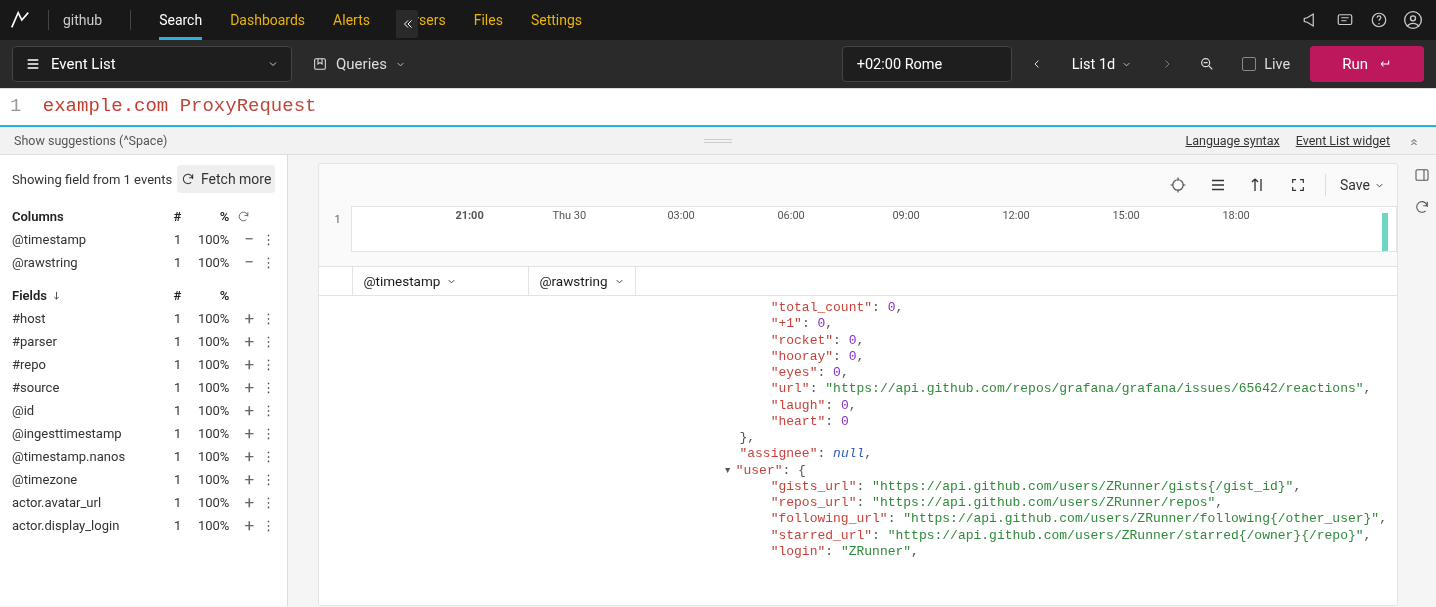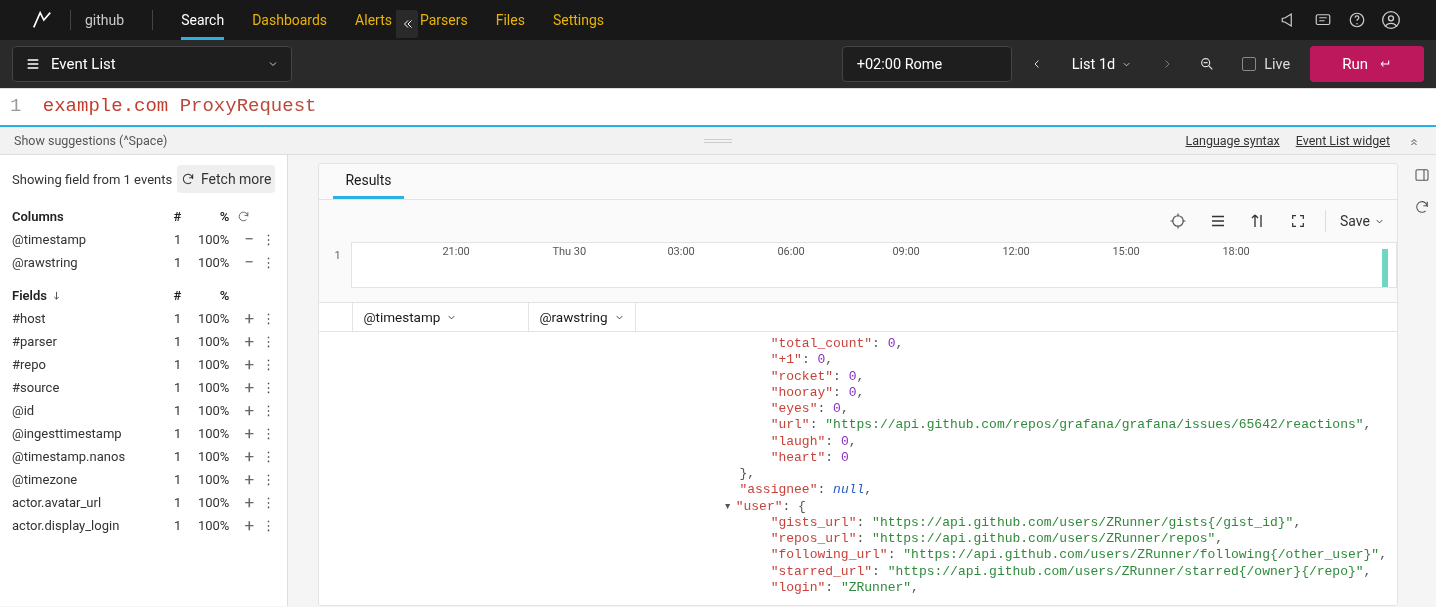--- a/index.html
+++ b/index.html
@@ -11,21 +11,21 @@
     overflow: hidden;
     color: #1a1a1a;
   }
 
   
   .topnav {
     height: 40px;
     background: #181818;
     display: flex;
     align-items: center;
-    padding: 0 28px;
+    padding: 0 6px;
     color: #ccc;
   }
   .topnav .logo { width: 28px; height: 28px; display:flex; align-items:center; justify-content:center; }
   .topnav .sep { width:1px; height:20px; background:#444; margin:0 14px; }
   .topnav .brand { color:#ccc; font-size:14px; margin-right:14px; }
   .topnav .tabs { display:flex; align-items:center; height:100%; }
   .topnav .tab { padding:0 14px; font-size:14px; color:#eab308; height:100%; display:flex; align-items:center; position:relative; cursor:pointer; }
   .topnav .tab.active { color:#fff; }
   .topnav .tab.active::after { content:""; position:absolute; bottom:0; left:14px; right:14px; height:3px; background:#2cb0e3; }
   .topnav .spacer { flex:1; }
@@ -282,20 +282,34 @@
         </span>
       <span style="color:#fff;font-size:15px;">Event List</span>
     </div>
     <span>
         <svg width="12" height="12" viewBox="0 0 24 24">
           <path d="M6 9l6 6 6-6" stroke="#ccc" stroke-width="2" fill="none"></path>
         </svg>
       </span>
   </div>
 
+  <div class="queries">
+    <span>
+        <svg width="16" height="16" viewBox="0 0 24 24">
+          <rect x="4" y="4" width="16" height="16" rx="2" stroke="#ddd" stroke-width="1.6" fill="none"></rect>
+          <path d="M9 4v8l3-2 3 2V4" stroke="#ddd" stroke-width="1.6" fill="none"></path>
+        </svg>
+      </span>
+    <span style="font-size:15px;">Queries</span>
+    <span>
+        <svg width="11" height="11" viewBox="0 0 24 24">
+          <path d="M6 9l6 6 6-6" stroke="#ccc" stroke-width="2" fill="none"></path>
+        </svg>
+      </span>
+  </div>
 
   <div class="spacer"></div>
 
   <div class="tz">
     <span style="color:#fff; font-size:14.5px;">+02:00 Rome</span>
   </div>
   <div class="navbtn">
       <svg width="12" height="12" viewBox="0 0 24 24">
         <path d="M15 5l-7 7 7 7" stroke="#ddd" stroke-width="2" fill="none"></path>
       </svg>
@@ -489,23 +503,20 @@
   </div>
 
   <div class="panel-collapse">
     <svg width="12" height="12" viewBox="0 0 24 24">
         <path d="M14 5l-7 7 7 7M21 5l-7 7 7 7" stroke="#fff" stroke-width="2" fill="none"></path>
       </svg>
   </div>
 
   <div class="results-wrap">
     <div class="results">
-      <div class="tabs">
-        <div class="rt"><span>Results</span></div>
-      </div>
       <div class="tools">
         <div class="toolbtn">
             <svg width="18" height="18" viewBox="0 0 24 24">
               <circle cx="12" cy="12" r="7" stroke="#555" stroke-width="1.6" fill="none"></circle>
               <path d="M12 2v4M12 18v4M2 12h4M18 12h4" stroke="#555" stroke-width="1.6"></path>
             </svg>
           </div>
         <div class="toolbtn">
             <svg width="18" height="18" viewBox="0 0 24 24">
               <path d="M4 6h16M4 12h16M4 18h16" stroke="#333" stroke-width="2"></path>
@@ -529,21 +540,21 @@
                 <path d="M6 9l6 6 6-6" stroke="#333" stroke-width="2" fill="none"></path>
               </svg>
             </span>
         </div>
       </div>
 
       <div class="timeline-wrap">
         <div class="timeline">
           <span class="ycount">1</span>
           <div id="timeline-ticks">
-              <span class="tick" style="left: 90px;">21:00</span>
+              <span class="tick" style="left: 103px; font-weight: bold;">21:00</span>
               <span class="tick" style="left: 200px;">Thu 30</span>
               <span class="tick" style="left: 315px;">03:00</span>
               <span class="tick" style="left: 425px;">06:00</span>
               <span class="tick" style="left: 540px;">09:00</span>
               <span class="tick" style="left: 650px;">12:00</span>
               <span class="tick" style="left: 760px;">15:00</span>
               <span class="tick" style="left: 870px;">18:00</span>
             </div>
           <div class="bar"></div>
         </div>

